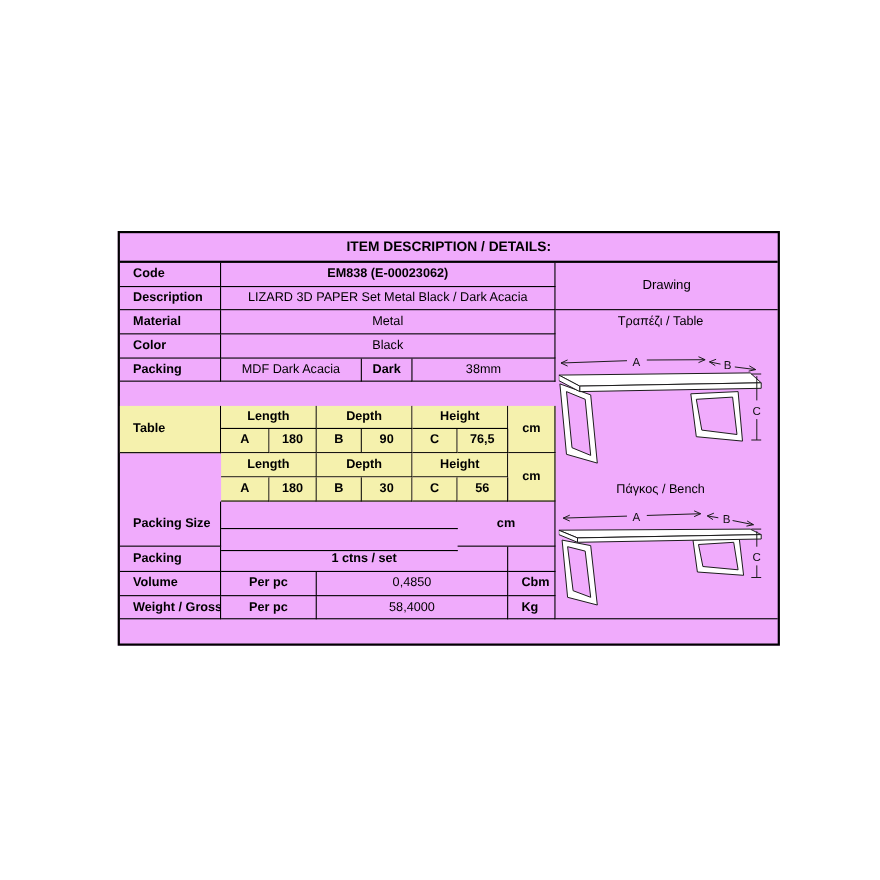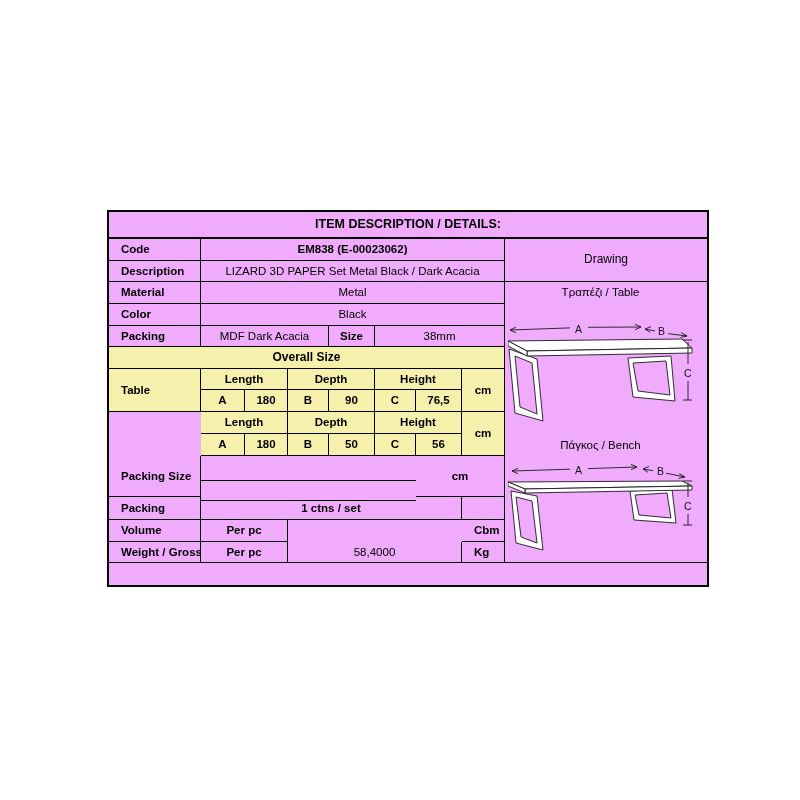--- a/index.html
+++ b/index.html
@@ -126,59 +126,59 @@
       <text x="149" y="15">B</text>
       <text x="176" y="50">C</text>
     </svg>
   </div>
 
   <div class="cell lab" style="grid-column:1;grid-row:5">Color</div>
   <div class="cell" style="grid-column:2/9;grid-row:5">Black</div>
 
   <div class="cell lab" style="grid-column:1;grid-row:6">Packing</div>
   <div class="cell" style="grid-column:2/5;grid-row:6">MDF Dark Acacia</div>
-  <div class="cell b" style="grid-column:5/6;grid-row:6">Size</div>
+  <div class="cell b" style="grid-column:5/6;grid-row:6">Dark</div>
   <div class="cell" style="grid-column:6/9;grid-row:6">38mm</div>
 
-  <div class="cell b yellow" style="grid-column:1/9;grid-row:7;font-size:12px">Overall Size</div>
 
   <div class="cell lab yellow" style="grid-column:1;grid-row:8/10">Table</div>
   <div class="cell b yellow" style="grid-column:2/4;grid-row:8">Length</div>
   <div class="cell b yellow" style="grid-column:4/6;grid-row:8">Depth</div>
   <div class="cell b yellow" style="grid-column:6/8;grid-row:8">Height</div>
   <div class="cell b yellow" style="grid-column:8;grid-row:8/10">cm</div>
   <div class="cell b yellow" style="grid-column:2;grid-row:9">A</div>
   <div class="cell b yellow" style="grid-column:3;grid-row:9">180</div>
   <div class="cell b yellow" style="grid-column:4;grid-row:9">B</div>
   <div class="cell b yellow" style="grid-column:5;grid-row:9">90</div>
   <div class="cell b yellow" style="grid-column:6;grid-row:9">C</div>
   <div class="cell b yellow" style="grid-column:7;grid-row:9">76,5</div>
 
   <div class="cell b yellow" style="grid-column:2/4;grid-row:10">Length</div>
   <div class="cell b yellow" style="grid-column:4/6;grid-row:10">Depth</div>
   <div class="cell b yellow" style="grid-column:6/8;grid-row:10">Height</div>
   <div class="cell b yellow" style="grid-column:8;grid-row:10/12">cm</div>
   <div class="cell b yellow" style="grid-column:2;grid-row:11">A</div>
   <div class="cell b yellow" style="grid-column:3;grid-row:11">180</div>
   <div class="cell b yellow" style="grid-column:4;grid-row:11">B</div>
-  <div class="cell b yellow" style="grid-column:5;grid-row:11">50</div>
+  <div class="cell b yellow" style="grid-column:5;grid-row:11">30</div>
   <div class="cell b yellow" style="grid-column:6;grid-row:11">C</div>
   <div class="cell b yellow" style="grid-column:7;grid-row:11">56</div>
 
   <div class="cell lab" style="grid-column:1;grid-row:12/14">Packing Size</div>
   <div class="cell small" style="grid-column:2/7;grid-row:12">188 x 98 x 8  /  82 x 71 x 21  /  44 x 40 x 20</div>
   <div class="cell b" style="grid-column:7/9;grid-row:12/14">cm</div>
   <div class="cell small" style="grid-column:2/7;grid-row:13">44 x 40 x20  /  188 x 48 x 8  /  188 x 48 x 8</div>
 
   <div class="cell lab" style="grid-column:1;grid-row:14">Packing</div>
   <div class="cell b" style="grid-column:2/8;grid-row:14">1 ctns / set</div>
   <div class="cell" style="grid-column:8;grid-row:14"></div>
 
   <div class="cell lab" style="grid-column:1;grid-row:15">Volume</div>
   <div class="cell b" style="grid-column:2/4;grid-row:15">Per pc</div>
+  <div class="cell" style="grid-column:4/8;grid-row:15">0,4850</div>
   <div class="cell lab" style="grid-column:8;grid-row:15">Cbm</div>
 
   <div class="cell lab" style="grid-column:1;grid-row:16">Weight / Gross</div>
   <div class="cell b" style="grid-column:2/4;grid-row:16">Per pc</div>
   <div class="cell" style="grid-column:4/8;grid-row:16">58,4000</div>
   <div class="cell lab" style="grid-column:8;grid-row:16">Kg</div>
 
   <div class="cell date noR noB" style="grid-column:1/10;grid-row:17">Date 14/06/2021</div>
 
 </div>

